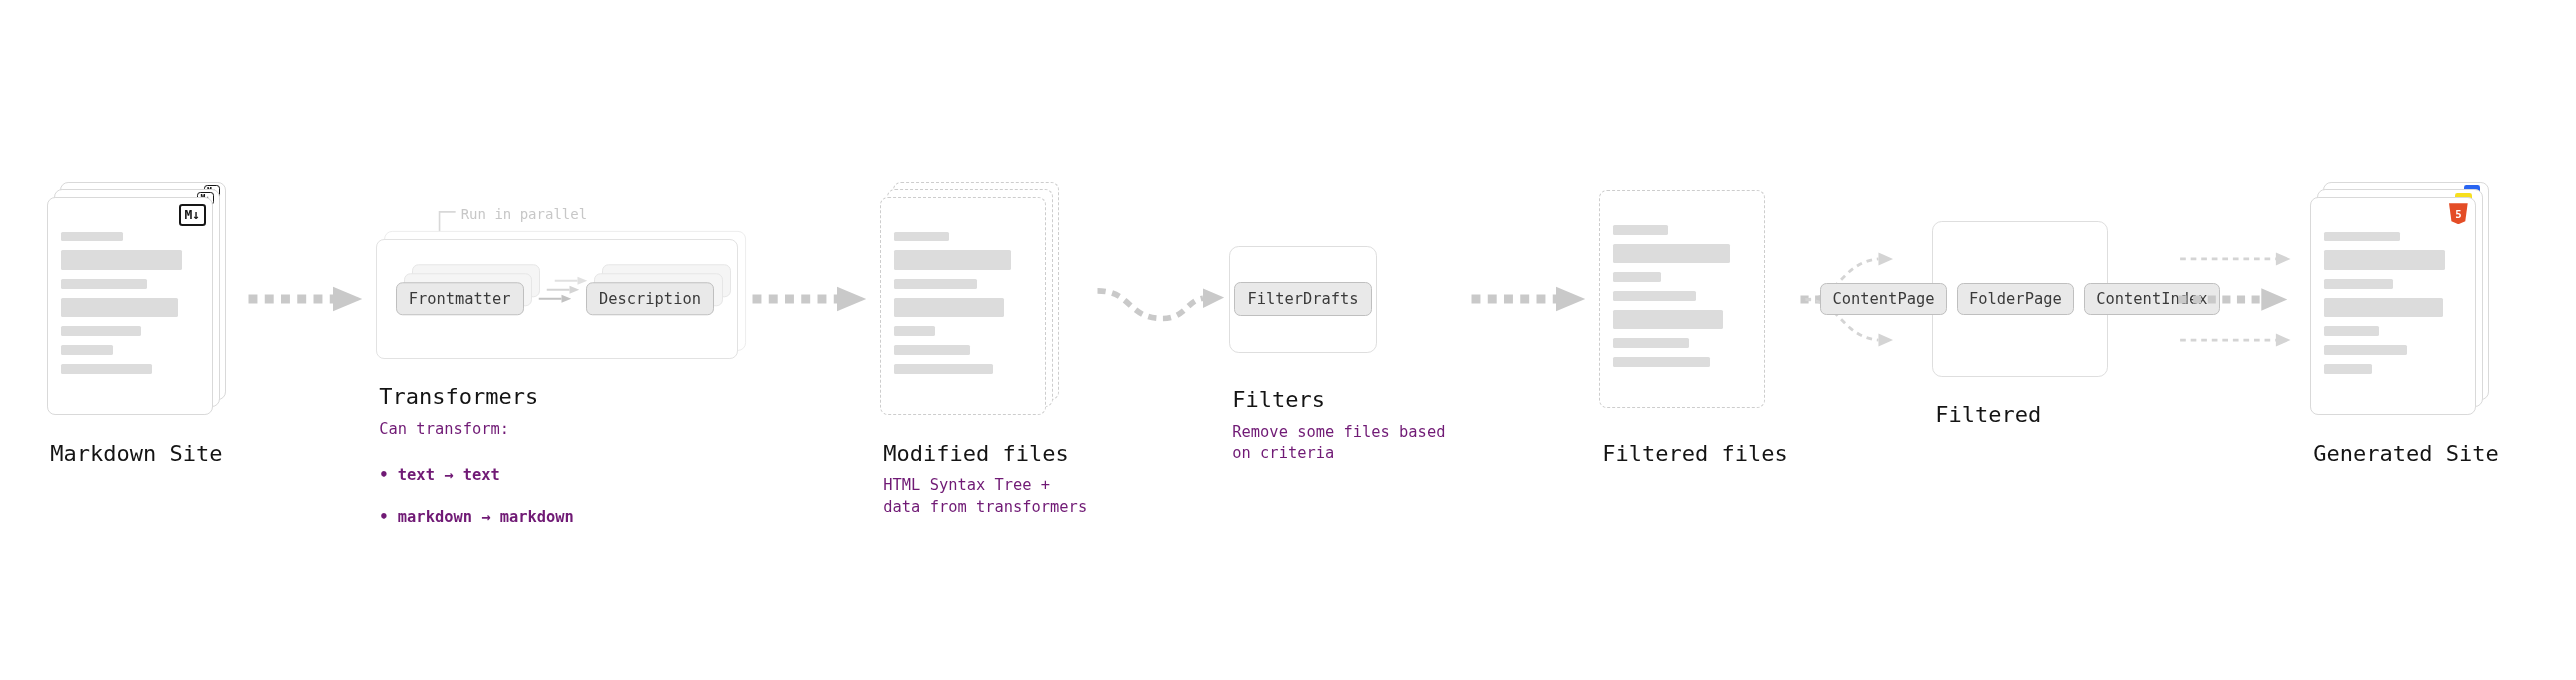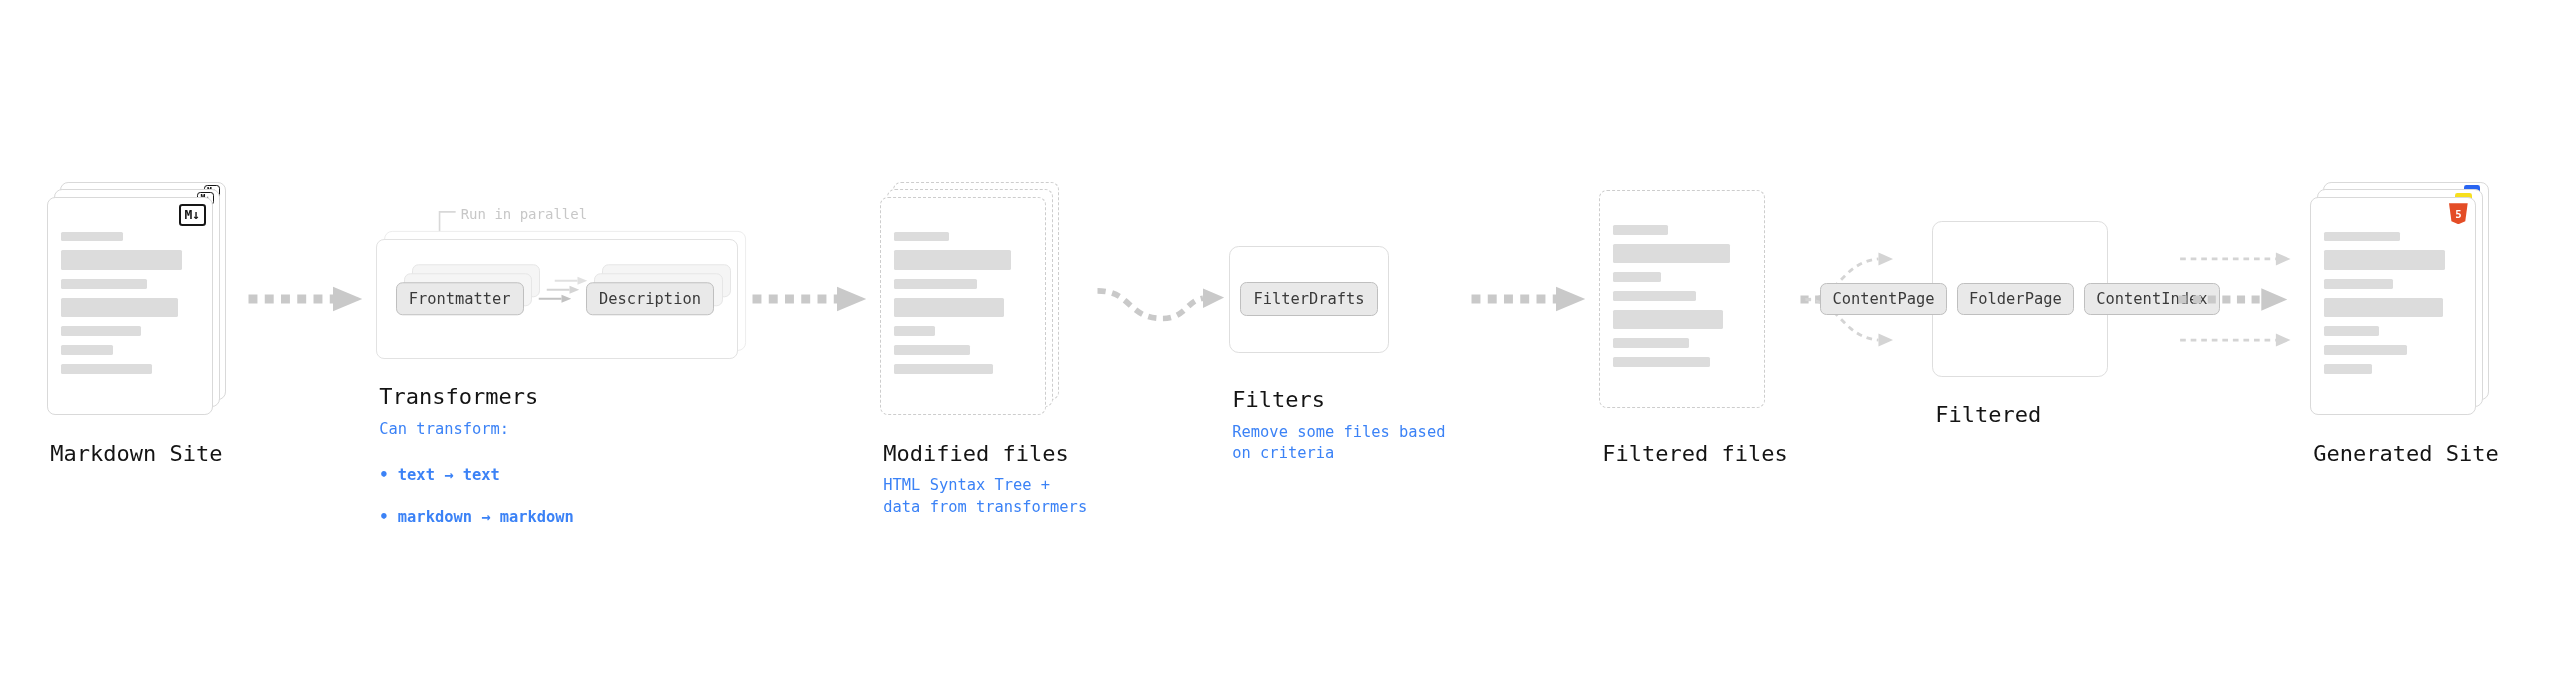--- a/index.html
+++ b/index.html
@@ -59,42 +59,42 @@
   
   .chip {
     background: #e9e9e9; border: 1.6px solid #bfbfbf; border-radius: 6.5px;
     padding: 6.5px 12.2px; font-size: 15.4px; color: #3a3a3a; white-space: nowrap;
     display: inline-block; line-height: 1.2;
   }
   .panel {
     border: 1.6px solid #dedede; border-radius: 9.8px; background: #ffffff;
     display: flex; flex-direction: row; align-items: center; justify-content: center; gap: 9.8px;
   }
-  .filters-panel { width: 160px; height: 107px; }
+  .filters-panel { width: 148px; height: 107px; }
   .emitters-panel { width: 176px; height: 156px; }
   .emitters-panel .chip { padding: 5.7px 11.4px; }
 
   
   .tf-wrap { position: relative; width: 362px; height: 120px; }
   .tf-outer { position: absolute; inset: 0; border: 1.6px solid #e2e2e2; border-radius: 8.1px; background: #ffffff; }
   .tf-outer.ghost { transform: translate(8.1px, -8.1px); border-color: #ededed; background: #ffffff; }
   .tf-row { position: absolute; left: 19.5px; top: 50%; transform: translateY(-50%); display: flex; align-items: center; gap: 13px; }
   .tf-row.g1 { left: 28px; top: calc(50% - 9px); }
   .tf-row.g2 { left: 36px; top: calc(50% - 18px); }
   .chip.ghost { color: transparent; background: #f5f5f5; border-color: #e6e6e6; }
   .tf-note { position: absolute; top: -32.5px; left: 57px; display: flex; align-items: flex-start; gap: 3.3px; }
   .note-text { color: #c7c7c7; font-size: 14px; line-height: 1; padding-top: 0.8px; }
 
   
   .stage-text { margin-top: 19.5px; padding-left: 3.3px; }
   .stage-text.pull-48 { margin-top: -37px; }
   .stage-text.pull-44 { margin-top: -34px; }
   .stage-text.pull-28 { margin-top: -19.5px; }
   .heading { font-size: 22px; color: #141414; letter-spacing: 0; }
-  .desc { margin-top: 9.8px; font-size: 15.4px; line-height: 1.38; color: #3b82f6; white-space: pre-line; }
+  .desc { margin-top: 9.8px; font-size: 15.4px; line-height: 1.38; color: #701a75; white-space: pre-line; }
   .desc.bullets { margin-top: 3.3px; }
   .desc.bullets div { line-height: 1.38; font-weight: bold; }
 </style>
 </head>
 <body>
 
 <div class="canvas">
   <div class="pipeline">
 
     <div class="stage" style="width:191px">

